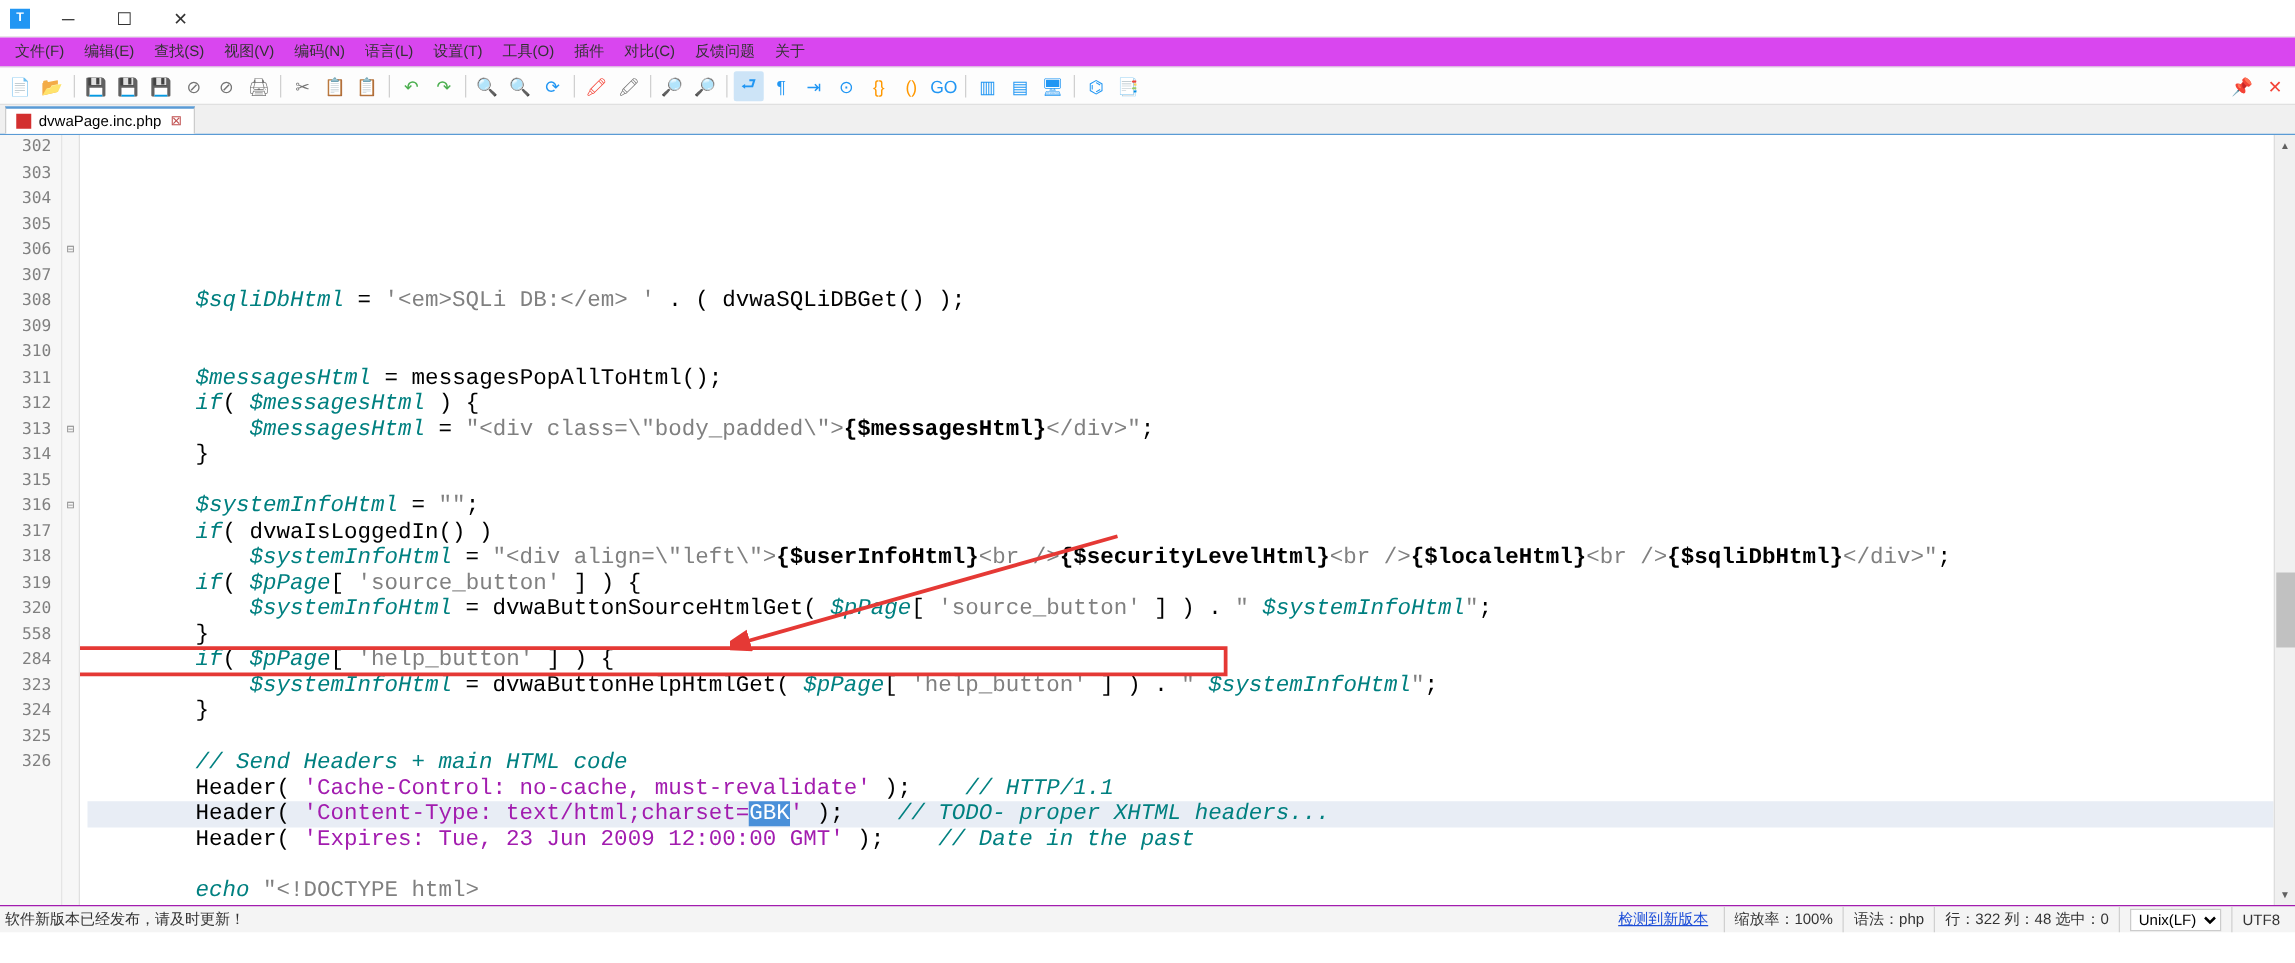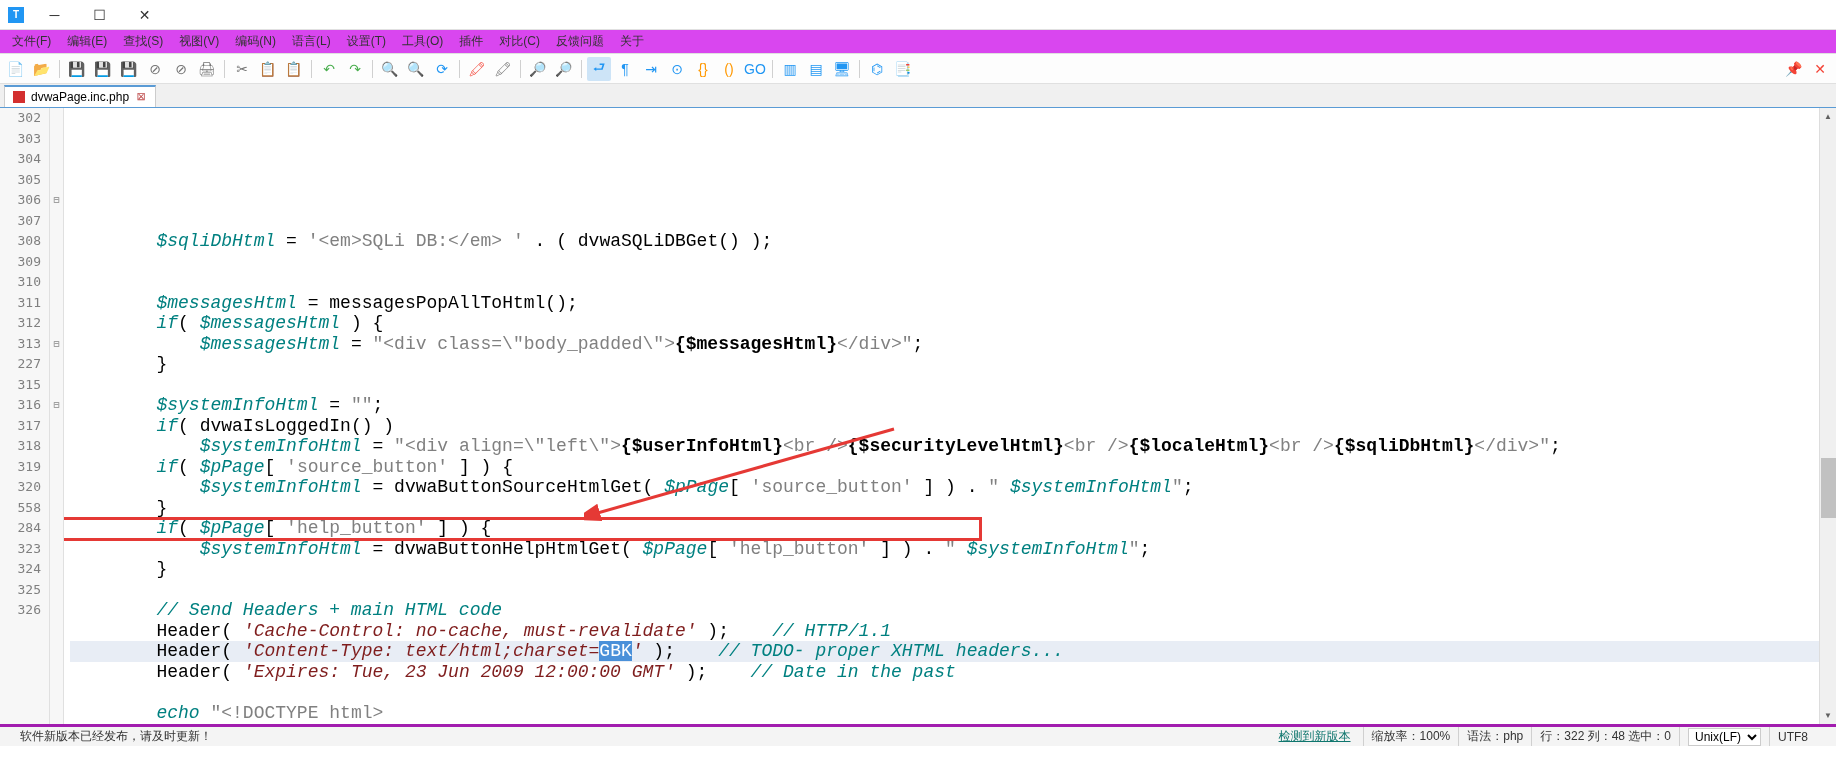--- a/index.html
+++ b/index.html
@@ -23,29 +23,29 @@
 .gutter { width: 50px; background: #f7f7f7; border-right: 1px solid #e0e0e0; font-family: Consolas, monospace; font-size: 13px; color: #808080; text-align: right; padding-right: 8px; line-height: 20.5px; }
 .fold-gutter { width: 14px; background: #f7f7f7; border-right: 1px solid #e0e0e0; font-family: monospace; font-size: 10px; color: #888; line-height: 20.5px; text-align: center; }
 .code-area { flex: 1; font-family: Consolas, "Courier New", monospace; font-size: 18px; line-height: 20.5px; padding-left: 6px; white-space: pre; position: relative; overflow: hidden; }
 .code-line { height: 20.5px; }
 .highlight-line { background: #e8edf5; }
 .red-box { position: absolute; border: 3px solid #e53935; pointer-events: none; }
 .red-arrow { position: absolute; pointer-events: none; }
 .scrollbar-v { width: 17px; background: #f0f0f0; border-left: 1px solid #ddd; position: relative; }
 .scrollbar-thumb { position: absolute; width: 15px; left: 1px; background: #c1c1c1; border-radius: 0; }
 .scrollbar-arrow { height: 17px; display: flex; align-items: center; justify-content: center; font-size: 8px; color: #606060; }
-.statusbar { height: 22px; background: #f4f4f4; border-top: 3px solid #a21caf; display: flex; align-items: center; font-size: 12px; color: #333; padding: 0 20px; }
+.statusbar { height: 22px; background: #f4f4f4; border-top: 1px solid #a21caf; display: flex; align-items: center; font-size: 12px; color: #333; padding: 0 4px; }
 .status-left { flex: 1; }
-.status-link { color: #0f766e; text-decoration: underline; margin-right: 12px; cursor: pointer; }
+.status-link { color: #1d4ed8; text-decoration: underline; margin-right: 12px; cursor: pointer; }
 .status-item { padding: 0 8px; border-left: 1px solid #d0d0d0; height: 100%; display: flex; align-items: center; }
 .status-select { border: 1px solid #ccc; font-size: 12px; padding: 0 2px; height: 18px; background: #fff; }
 
 .s-var { color: #008080; font-style: italic; }
 .s-str { color: #808080; }
-.s-str2 { color: #7f1d1d; font-style: italic; }
+.s-str2 { color: #a21caf; }
 .s-kw { color: #008080; font-style: italic; }
 .s-func { color: #000; }
 .s-op { color: #000; }
 .s-bold { font-weight: bold; color: #000; }
 .s-cm { color: #008080; font-style: italic; }
 .s-sel { background: #4a90d9; color: #fff; }
 
 .ic { font-size: 14px; }
 .ic-blue { color: #2196f3; }
 .ic-green { color: #4caf50; }
@@ -211,21 +211,21 @@
       <div>304</div>
       <div>305</div>
       <div>306</div>
       <div>307</div>
       <div>308</div>
       <div>309</div>
       <div>310</div>
       <div>311</div>
       <div>312</div>
       <div>313</div>
-      <div>227</div>
+      <div>314</div>
       <div>315</div>
       <div>316</div>
       <div>317</div>
       <div>318</div>
       <div>319</div>
       <div>320</div>
       <div>558</div>
       <div>284</div>
       <div>323</div>
       <div>324</div>

